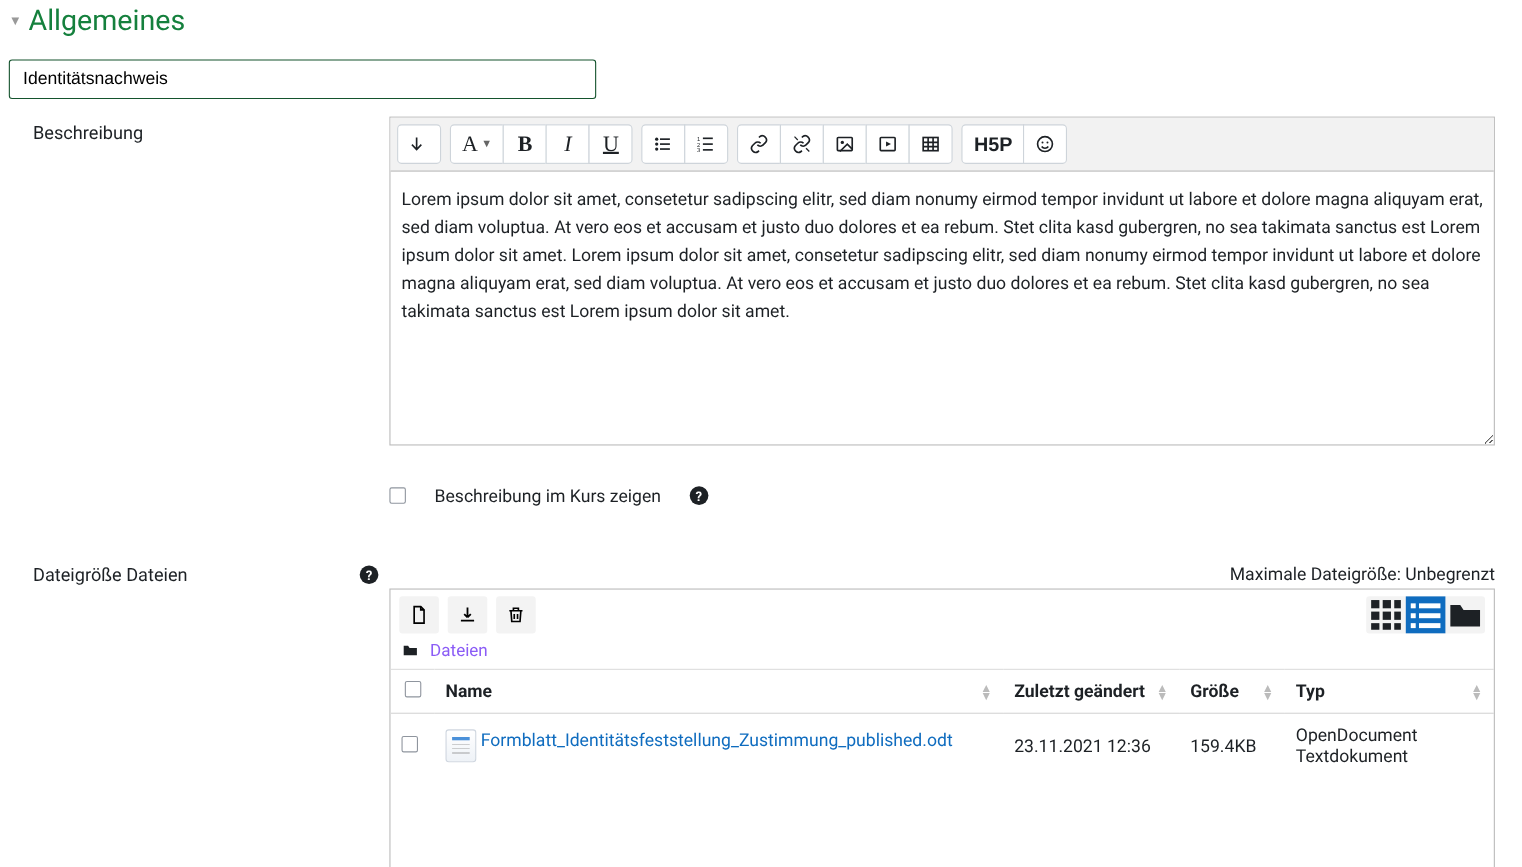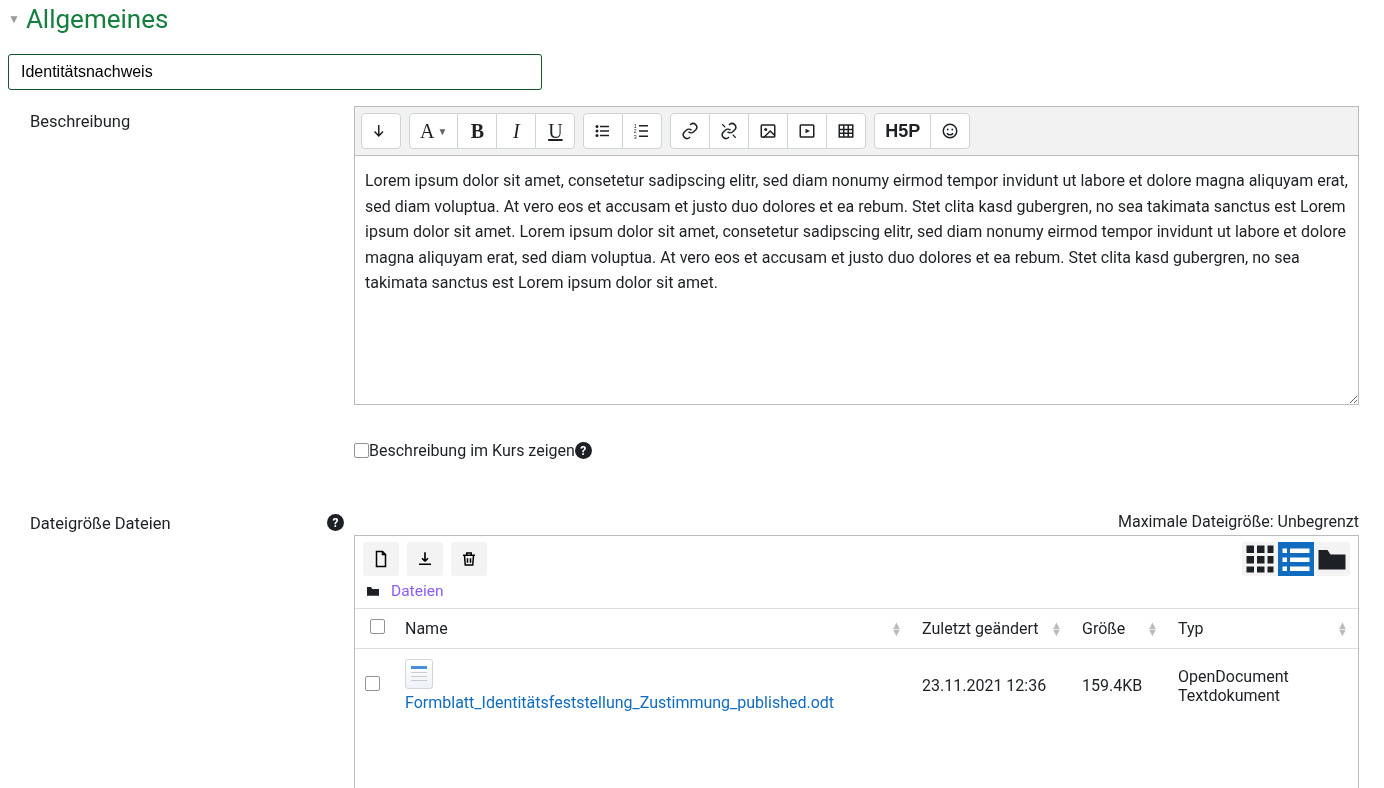--- a/index.html
+++ b/index.html
@@ -18,38 +18,38 @@
 .editor-toolbar { background: #f2f2f2; padding: 6px 6px; display: flex; gap: 8px; flex-wrap: wrap; border-bottom: 1px solid #bbb; }
 .btn-group { display: flex; }
 .btn-group .tb-btn { border-radius: 0; margin-left: -1px; }
 .btn-group .tb-btn:first-child { border-top-left-radius: 4px; border-bottom-left-radius: 4px; margin-left: 0; }
 .btn-group .tb-btn:last-child { border-top-right-radius: 4px; border-bottom-right-radius: 4px; }
 .tb-btn { background: #fff; border: 1px solid #ced4da; height: 36px; min-width: 40px; padding: 0 10px; display: inline-flex; align-items: center; justify-content: center; cursor: pointer; font-size: 16px; color: #1d2125; }
 .tb-btn svg { width: 18px; height: 18px; }
 .tb-btn .serif { font-family: Georgia, "Times New Roman", serif; font-size: 20px; }
 .tb-btn .caret-down { font-size: 10px; margin-left: 3px; color: #666; }
 .editor-body { min-height: 248px; padding: 12px 10px 12px 10px; font-size: 16px; line-height: 1.6; color: #1d2125; position: relative; resize: both; overflow: auto; }
-.checkbox-row { display: flex; align-items: center; gap: 0; margin-top: 36px; margin-bottom: 36px; }
+.checkbox-row { display: flex; align-items: center; gap: 26px; margin-top: 36px; margin-bottom: 36px; }
 .chk { width: 15px; height: 15px; border: 1px solid #8f959e; border-radius: 2px; display: inline-block; }
 .file-area-header { text-align: right; font-size: 16px; margin-bottom: 4px; }
 .file-manager { border: 1px solid #bbb; background: #fff; }
 .fm-toolbar { display: flex; justify-content: space-between; padding: 6px 8px 2px 8px; }
 .fm-actions { display: flex; gap: 8px; }
 .fm-btn { background: #f3f3f3; border: none; border-radius: 3px; width: 36px; height: 34px; display: flex; align-items: center; justify-content: center; cursor: pointer; }
 .fm-btn svg { width: 18px; height: 18px; }
 .fm-view { display: flex; gap: 0; background: #f3f3f3; border-radius: 3px; overflow: hidden; }
 .fm-view-btn { background: transparent; border: none; width: 36px; height: 34px; display: flex; align-items: center; justify-content: center; cursor: pointer; color: #1d2125; }
 .fm-view-btn.active { background: #0f6cbf; color: #fff; }
 .fm-breadcrumb { padding: 4px 10px 8px 10px; display: flex; align-items: center; gap: 10px; font-size: 15.5px; }
 .fm-breadcrumb a { color: #8b5cf6; text-decoration: none; }
 .fm-table { width: 100%; border-collapse: collapse; }
-.fm-table th { text-align: right; font-weight: 400; padding: 10px 10px; border-top: 1px solid #ddd; border-bottom: 1px solid #ddd; font-size: 16px; }
+.fm-table th { text-align: center; font-weight: 700; padding: 10px 10px; border-top: 1px solid #ddd; border-bottom: 1px solid #ddd; font-size: 16px; }
 .fm-table td { padding: 10px 10px; font-size: 16px; vertical-align: middle; }
 .sortarrows { color: #bbb; font-size: 11px; display: inline-block; line-height: 7px; vertical-align: middle; margin-left: 2px; }
-.file-name-cell { display: flex; flex-direction: column; gap: 4px; }
+.file-name-cell { display: flex; gap: 4px; }
 .file-icon { width: 28px; height: 30px; background: linear-gradient(#fff,#eef2f7); border: 1px solid #cfd6df; border-radius: 3px; position: relative; }
 .file-icon::before { content: ""; position: absolute; top: 6px; left: 5px; right: 5px; height: 3px; background: #4a90d9; }
 .file-icon::after { content: ""; position: absolute; top: 12px; left: 5px; right: 5px; bottom: 6px; background: repeating-linear-gradient(#8a8a8a 0 1px, transparent 1px 4px); opacity: .4; }
 .file-link { color: #0f6cbf; text-decoration: none; }
 .col-check { width: 40px; }
 .col-name { }
 .col-date { width: 160px; }
 .col-size { width: 96px; }
 .col-type { width: 190px; }
 .fm-body-pad { min-height: 85px; }

